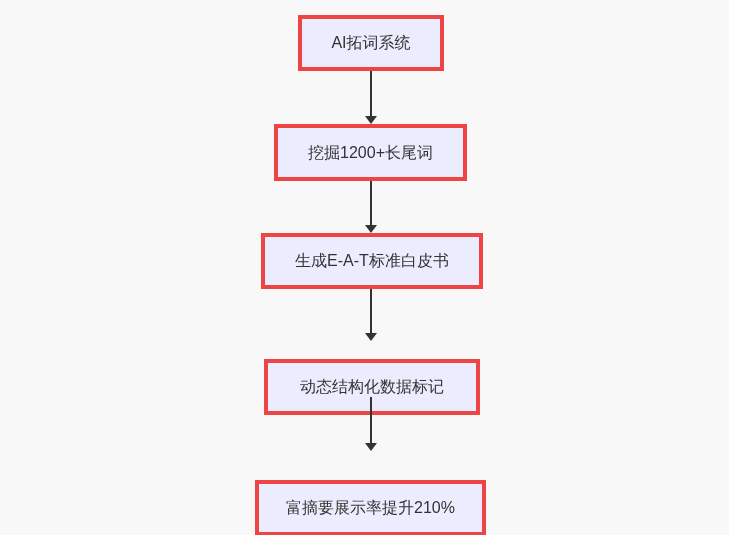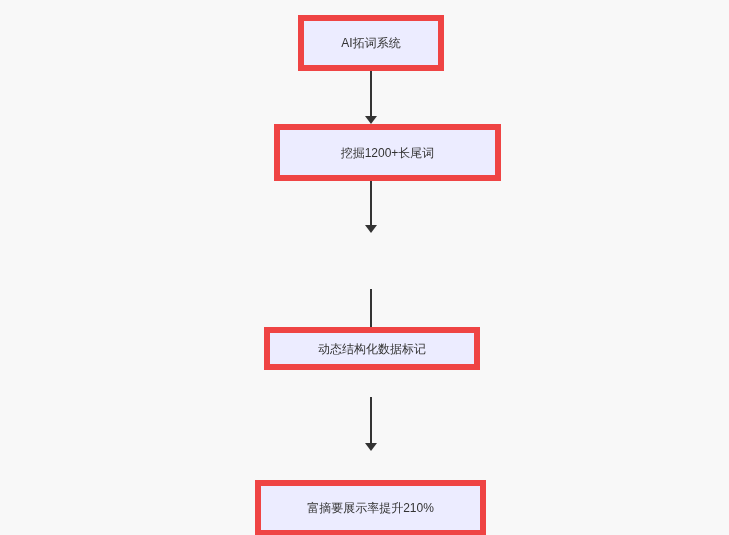--- a/index.html
+++ b/index.html
@@ -14,34 +14,34 @@
     position: relative;
     width: 729px;
     height: 535px;
     background: #f8f8f8;
     overflow: hidden;
   }
   .flow-node {
     position: absolute;
     box-sizing: border-box;
     background: #ECECFF;
-    border: 6px solid #ef4444;
+    border: 4px solid #ef4444;
     color: #333333;
-    font-size: 12px;
+    font-size: 16px;
     line-height: 1;
     display: flex;
     align-items: center;
     justify-content: center;
     text-align: center;
     white-space: nowrap;
   }
   .node-1 { left: 298px; top: 15px;  width: 146px; height: 56px; }
-  .node-2 { left: 274px; top: 124px; width: 227px; height: 57px; }
+  .node-2 { left: 274px; top: 124px; width: 193px; height: 57px; }
   .node-3 { left: 261px; top: 233px; width: 222px; height: 56px; }
-  .node-4 { left: 264px; top: 327px; width: 216px; height: 43px; align-items: center; }
+  .node-4 { left: 264px; top: 359px; width: 216px; height: 56px; align-items: center; }
   .node-5 { left: 255px; top: 451px; width: 231px; height: 56px; margin-top: 29px; }
 
   .flow-arrow {
     position: absolute;
     left: 365px;
     width: 12px;
   }
   .arrow-1 { top: 71px;  height: 53px; }
   .arrow-2 { top: 181px; height: 52px; }
   .arrow-3 { top: 289px; height: 52px; }
@@ -82,20 +82,23 @@
 
   <div class="flow-node node-2">
     <span>挖掘1200+长尾词</span>
   </div>
 
   <div class="flow-arrow arrow-2">
     <div class="arrow-line"></div>
     <div class="arrow-head"></div>
   </div>
 
+  <div class="flow-node node-3">
+    <span>生成E-A-T标准白皮书</span>
+  </div>
 
   <div class="flow-arrow arrow-3">
     <div class="arrow-line"></div>
     <div class="arrow-head"></div>
   </div>
 
   <div class="flow-node node-4">
     <span>动态结构化数据标记</span>
   </div>
 

